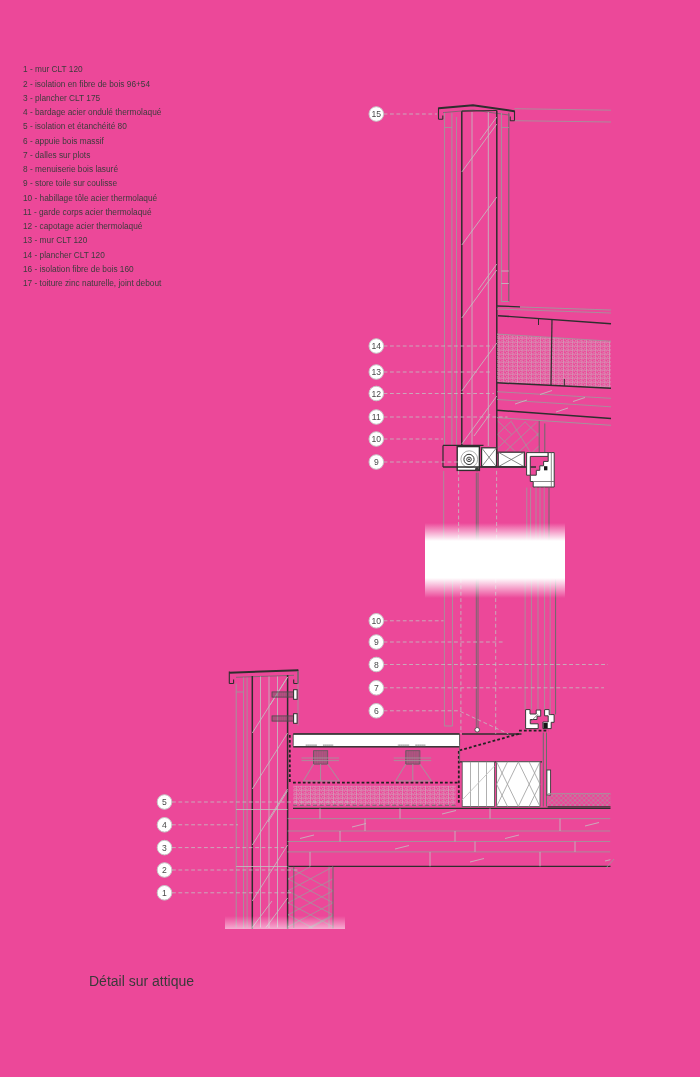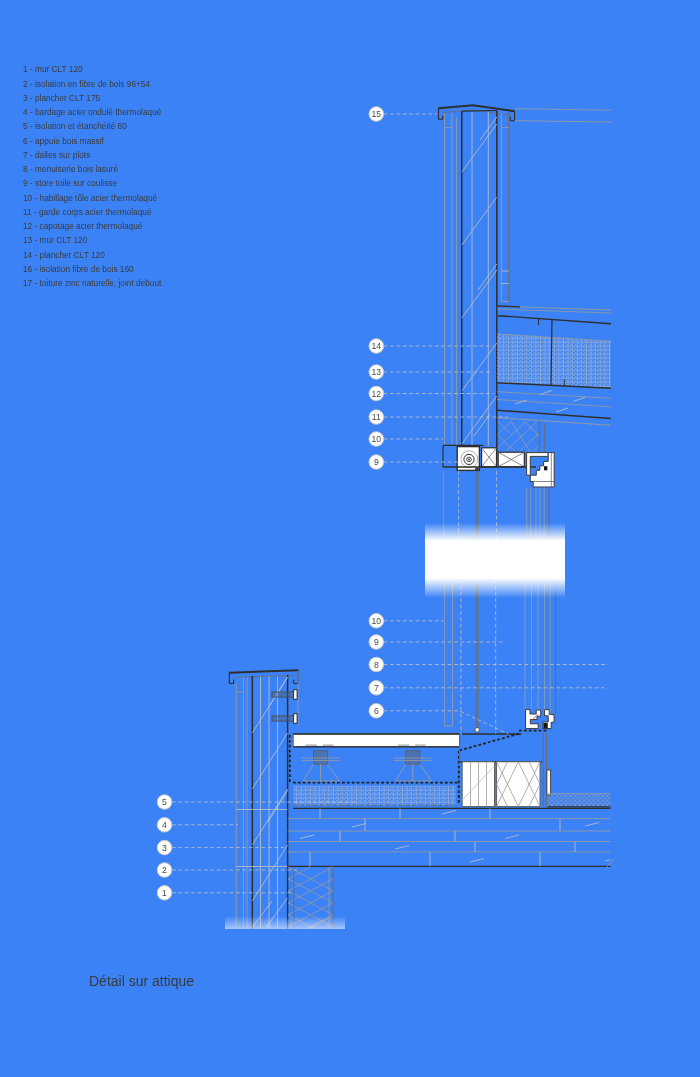--- a/index.html
+++ b/index.html
@@ -1,16 +1,16 @@
 <!DOCTYPE html>
 <html><head>
 <meta charset="utf-8">
 <style>
   html,body{margin:0;padding:0;background:#fff;}
-  #page{position:relative;width:700px;height:1077px;background:#3b82f6;overflow:hidden;
+  #page{position:relative;width:700px;height:1077px;background:#ec4899;overflow:hidden;
         font-family:"Liberation Sans",sans-serif;}
   svg text{font-family:"Liberation Sans",sans-serif;}
   .d{stroke:#2e2e2e;fill:none;}
   .m{stroke:#6b6b6b;fill:none;}
   .l{stroke:#9c9c9c;fill:none;}
   .xl{stroke:#c3c3c3;fill:none;}
   .ld{stroke:#c2c2c2;fill:none;stroke-width:.8;stroke-dasharray:3.8 2.6;}
   .hd{stroke:#222;fill:none;stroke-width:1.8;stroke-dasharray:2.8 2.1;}
   .lbl{fill:#4a4a4a;font-size:8.6px;text-anchor:middle;}
   .leg{fill:#3c3c3c;font-size:8.3px;}

